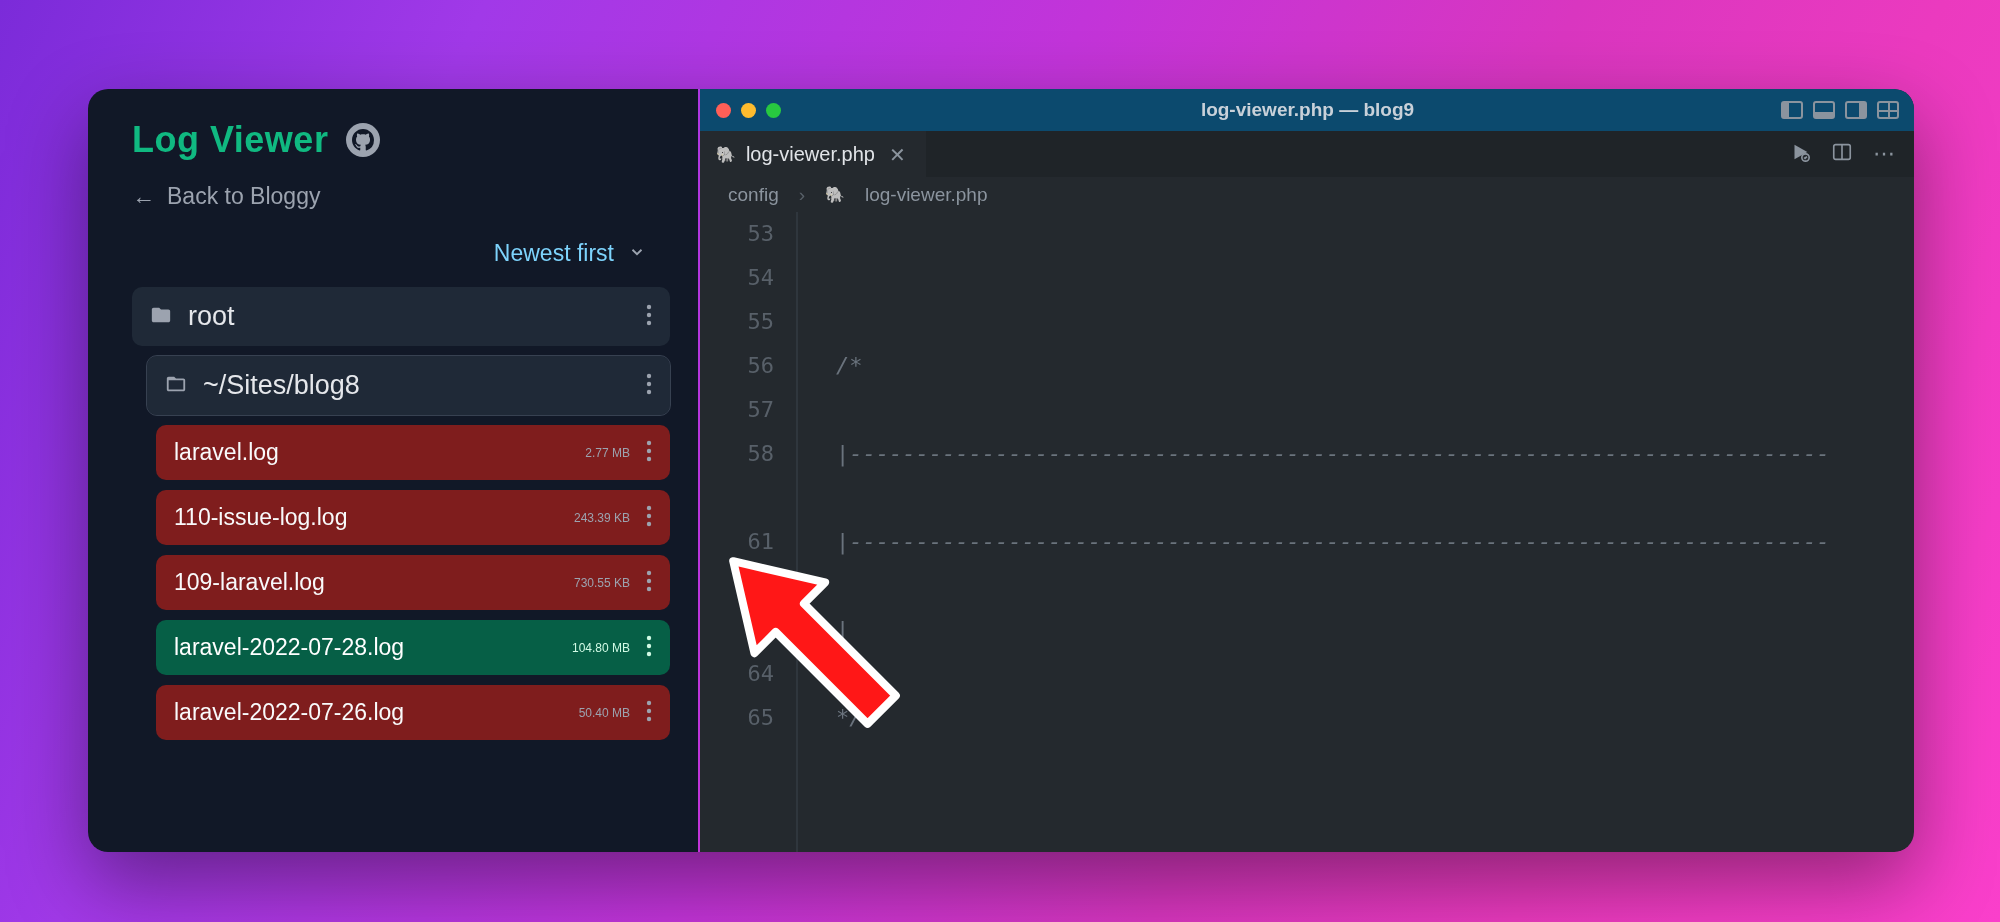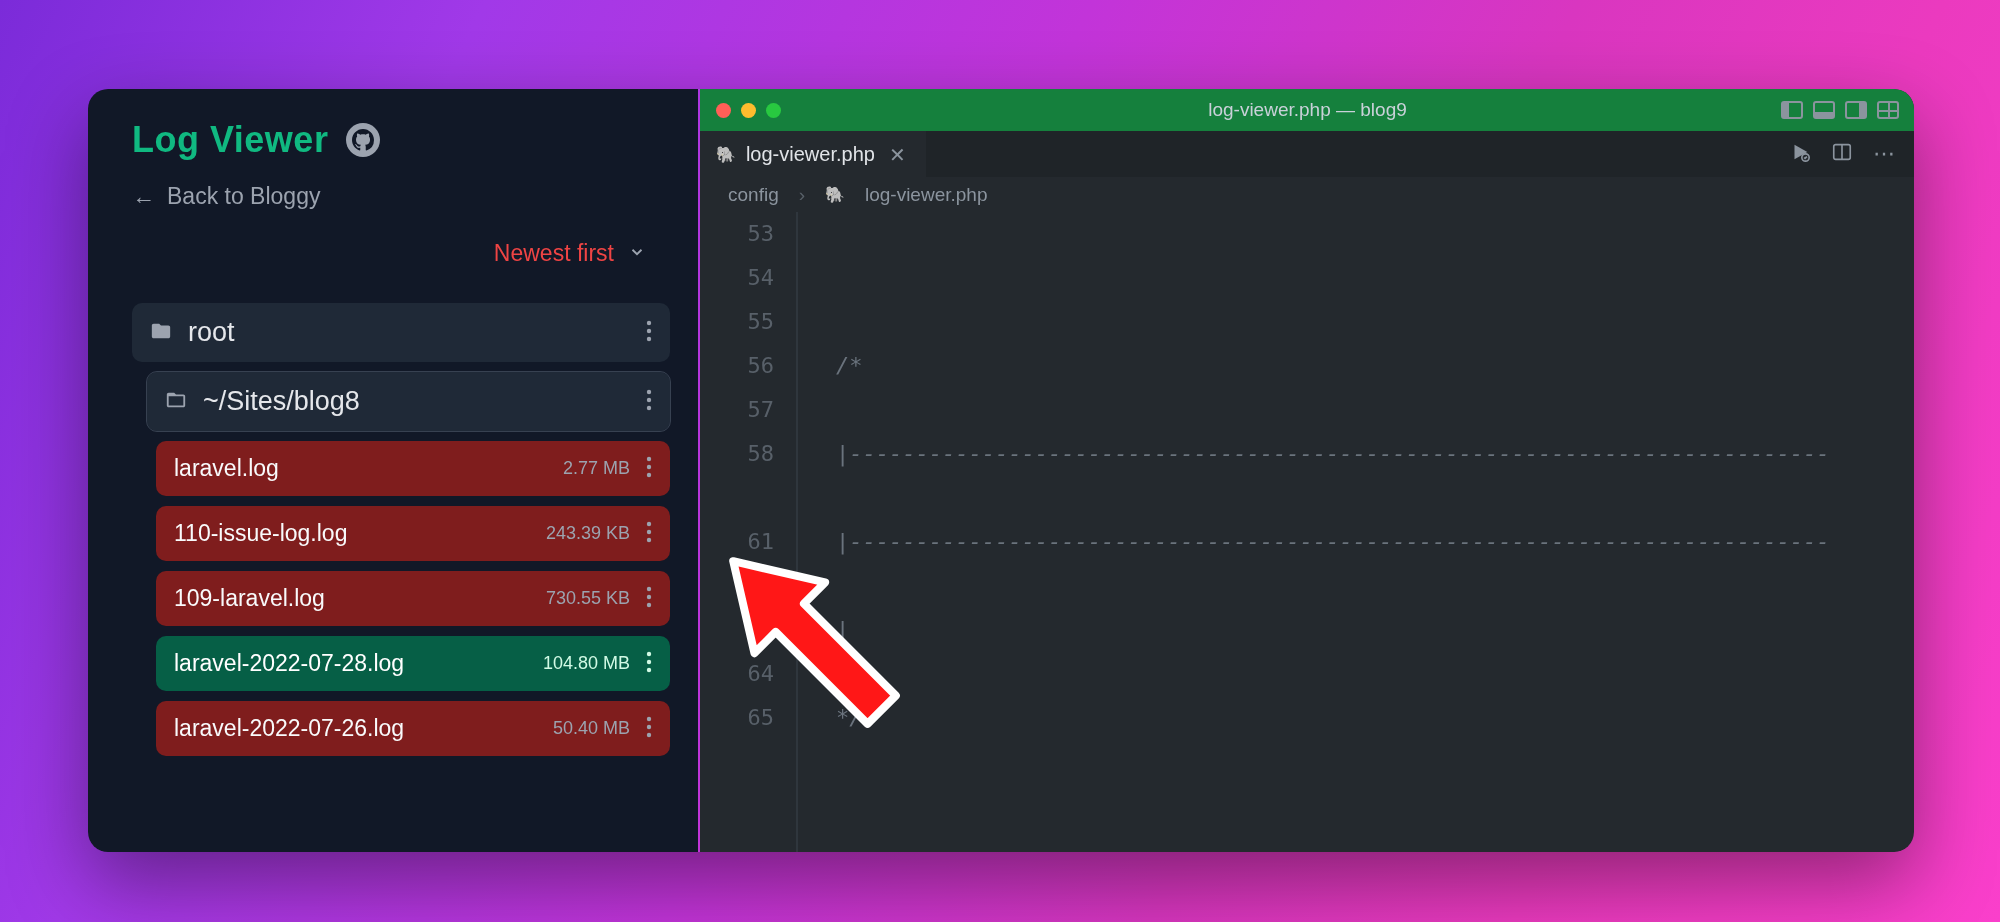--- a/index.html
+++ b/index.html
@@ -32,49 +32,49 @@
     background: #111827;
     color: #e5e7eb;
     padding: 30px 28px 16px 44px;
   }
   .lv-header { display: flex; align-items: center; gap: 18px; margin-bottom: 22px; }
   .lv-title { color: #10b981; font-size: 36px; font-weight: 800; letter-spacing: 0.5px; }
   .gh-icon { width: 34px; height: 34px; border-radius: 50%; background: #9ca3af; display:flex; align-items:center; justify-content:center; }
   .gh-icon svg { width: 22px; height: 22px; fill:#111827;}
   .lv-back { display:flex; align-items:center; gap:12px; color:#9ca3af; font-size:23px; margin-bottom: 30px; cursor:pointer; }
   .lv-back-arrow { font-size: 23px; }
-  .lv-sort { display:flex; justify-content:flex-end; align-items:center; gap:14px; color:#ef4444; font-size:23px; padding-right: 24px; margin-bottom: 36px; cursor:pointer;}
+  .lv-sort { display:flex; justify-content:flex-end; align-items:center; gap:14px; color:#7dd3fc; font-size:23px; padding-right: 24px; margin-bottom: 20px; cursor:pointer;}
   .lv-sort-chevron svg { width:18px; height:18px; stroke:#9ca3af; fill:none; stroke-width:2.5; }
 
   .folder-row { display:flex; align-items:center; justify-content:space-between; background:#1f2937; border-radius:10px; padding: 14px 18px; margin-bottom: 10px; cursor:pointer; }
   .folder-row.active { background:#1f2937; outline:1px solid #374151;margin-left:15px; }
   .folder-left { display:flex; align-items:center; gap:16px; }
   .folder-icon svg { width:22px; height:22px; fill:#9ca3af; }
   .folder-label { color:#e5e7eb; font-size:27px; }
   .more-icon svg { width:6px; height:22px; fill:#9ca3af; }
 
   .file-list { margin-left: 24px; }
   .file-row { display:flex; align-items:center; justify-content:space-between; background:#7f1d1d; border-radius:10px; padding: 14px 18px; margin-bottom: 10px; cursor:pointer; }
   .file-row.selected { background:#065f46; }
   .file-name { color:#f9fafb; font-size:23px; }
   .file-row.selected .file-name { color:#ffffff; }
-  .file-size { color:#9ca3af; font-size:18px; margin-left:auto; margin-right:16px; }
+  .file-size { color:#9ca3af; font-size:12px; margin-left:auto; margin-right:16px; }
   .file-row.selected .file-size { color:#d1fae5; }
 
   
   .vscode {
     position: absolute;
     left: 612px; top: 0;
     width: 1215px; height: 100%;
     background: #24292e;
     color:#d1d5da;
     display:flex; flex-direction:column;
     border-top-right-radius: 20px; border-bottom-right-radius: 20px;
   }
-  .vs-titlebar { height: 42px; display:flex; align-items:center; padding:0 16px; background:#15803d; position:relative; }
+  .vs-titlebar { height: 42px; display:flex; align-items:center; padding:0 16px; background:#0c4a6e; position:relative;font-weight:bold; }
   .traffic { display:flex; gap:10px; }
   .dot { width:15px; height:15px; border-radius:50%; }
   .dot.red{background:#ff5f57;} .dot.yellow{background:#febc2e;} .dot.green{background:#28c840;}
   .vs-title { position:absolute; left:0; right:0; text-align:center; color:#c9d1d9; font-size:19px; }
   .vs-titlebar-right { margin-left:auto; display:flex; gap:10px; }
   .layout-icon { width:22px; height:18px; border:2px solid #8b949e; border-radius:3px; position:relative; }
   .layout-icon.left::before { content:""; position:absolute; left:0;top:0;bottom:0;width:6px;background:#8b949e;}
   .layout-icon.bottom::before { content:""; position:absolute; left:0;right:0;bottom:0;height:5px;background:#8b949e;}
   .layout-icon.right::before { content:""; position:absolute; right:0;top:0;bottom:0;width:6px;background:#8b949e;}
   .layout-icon.grid::before { content:""; position:absolute; left:50%;top:0;bottom:0;width:2px;background:#8b949e;}

